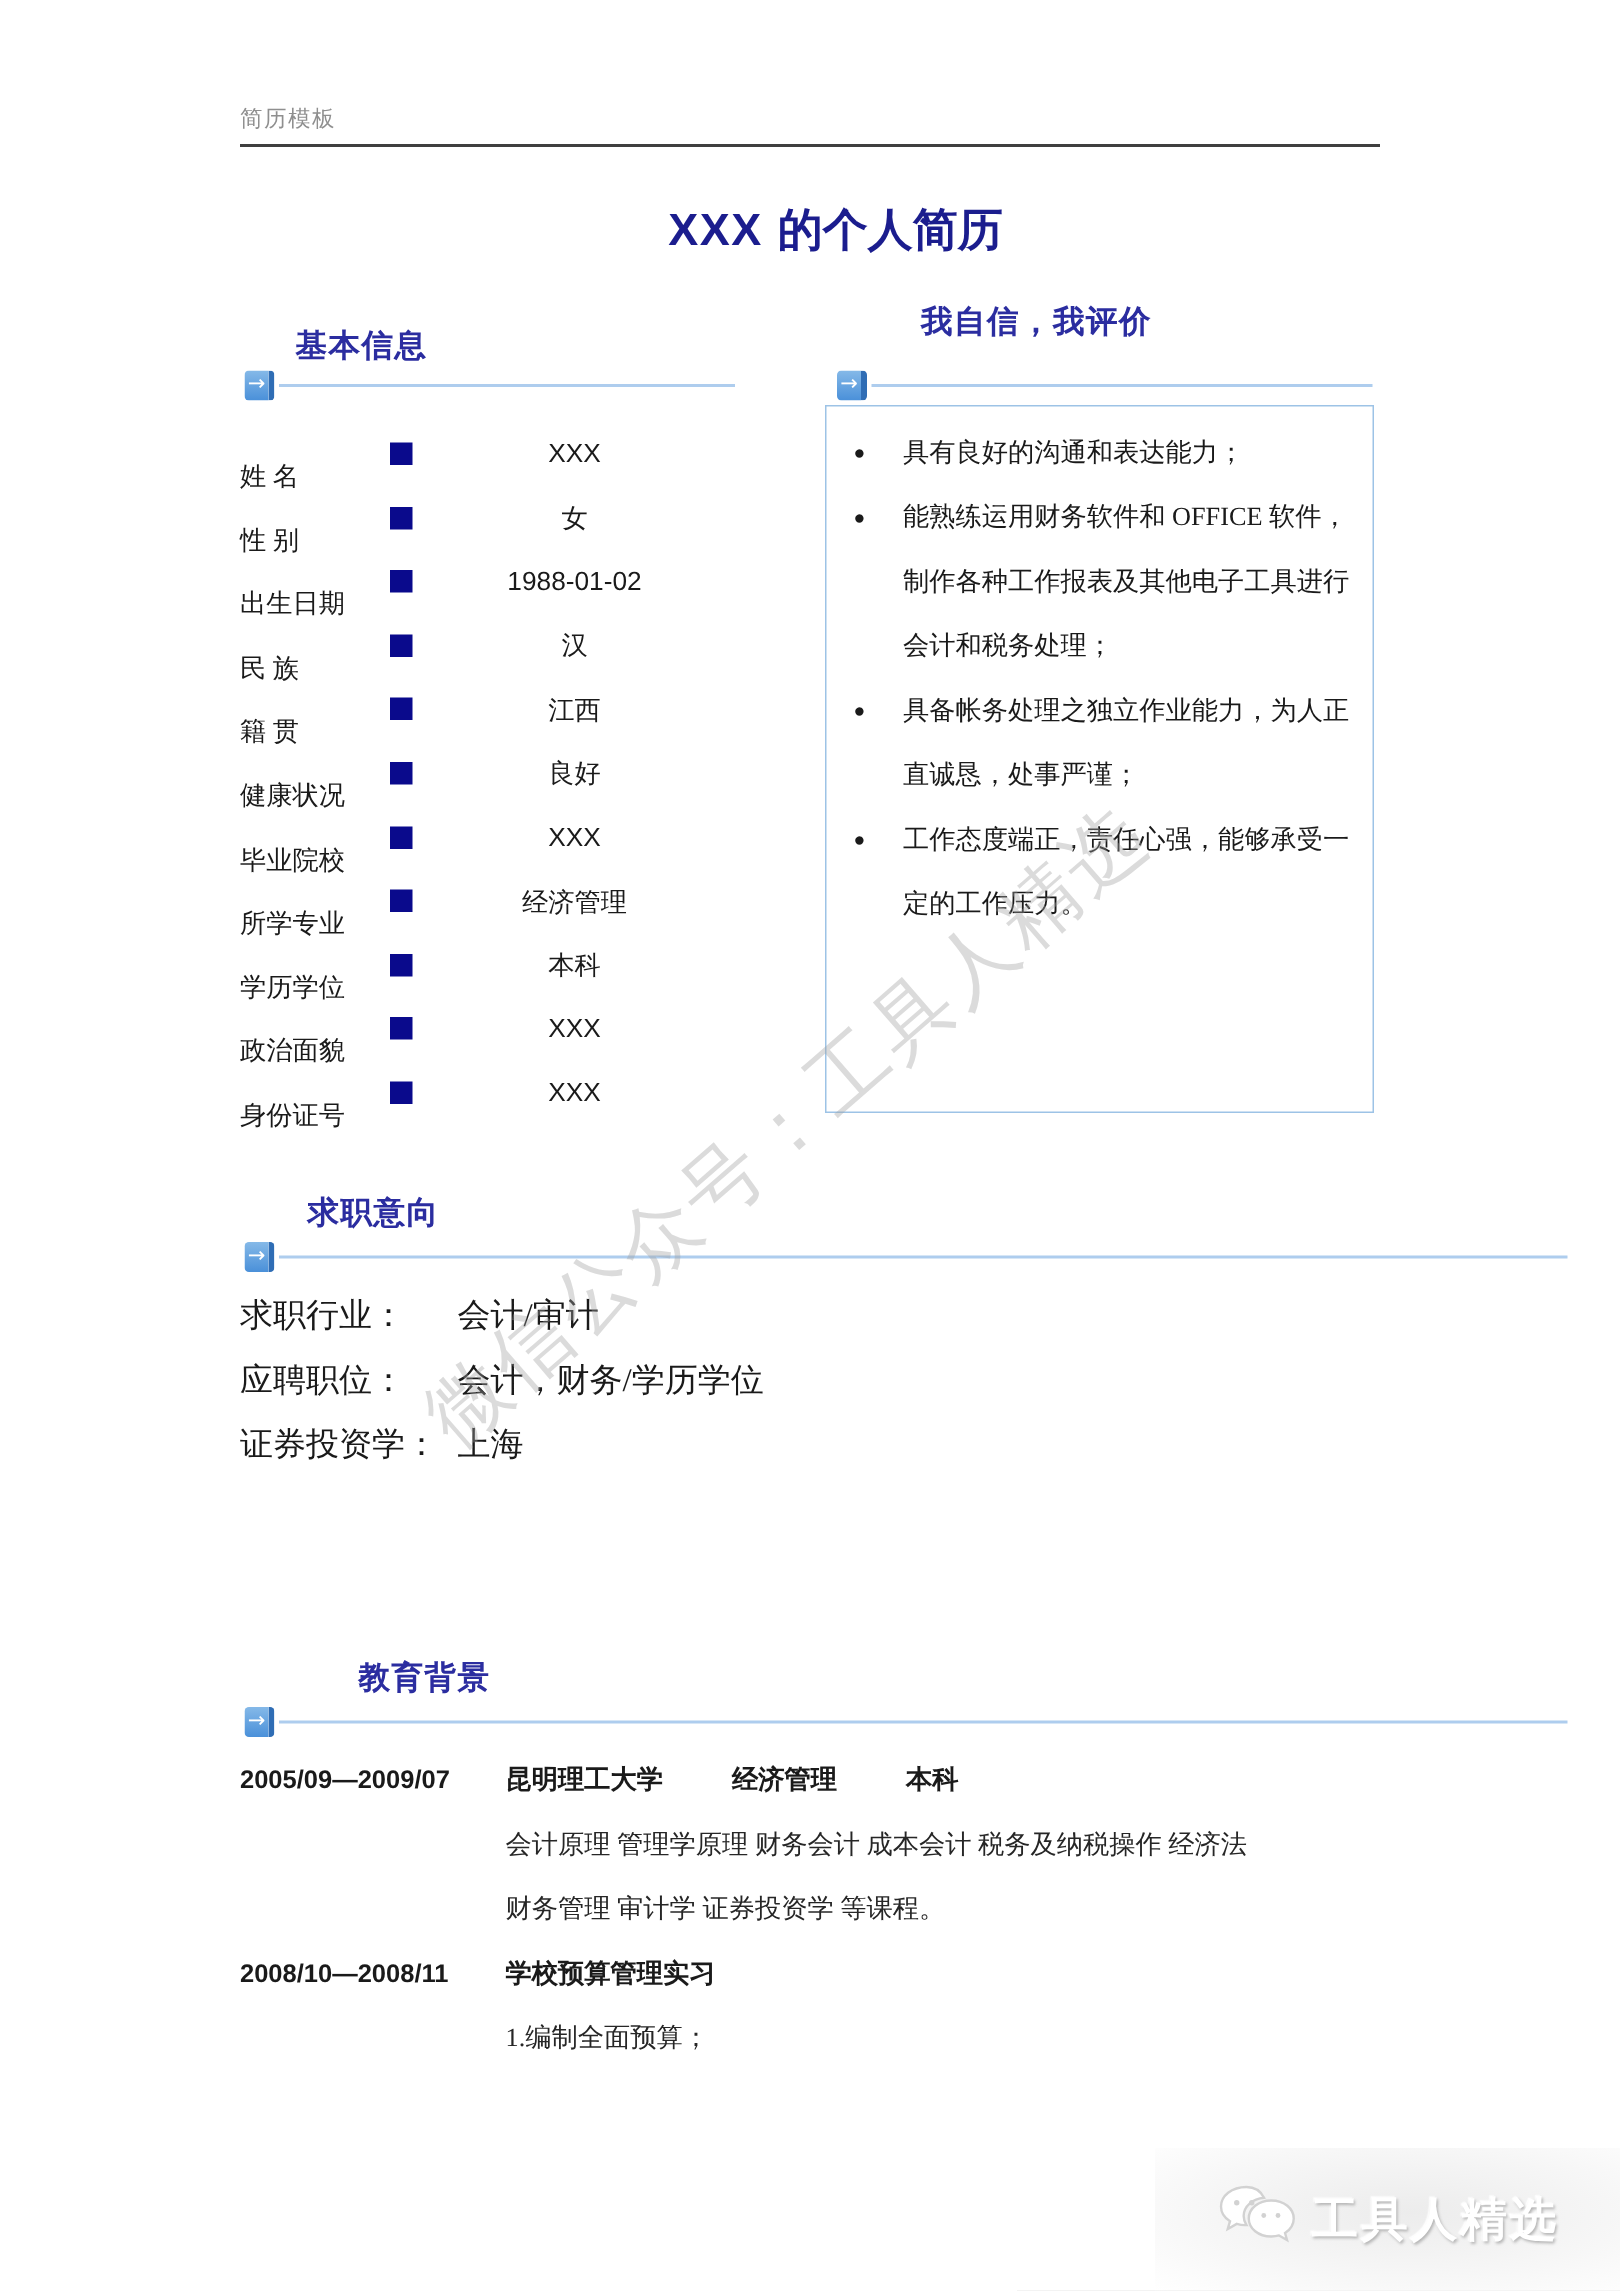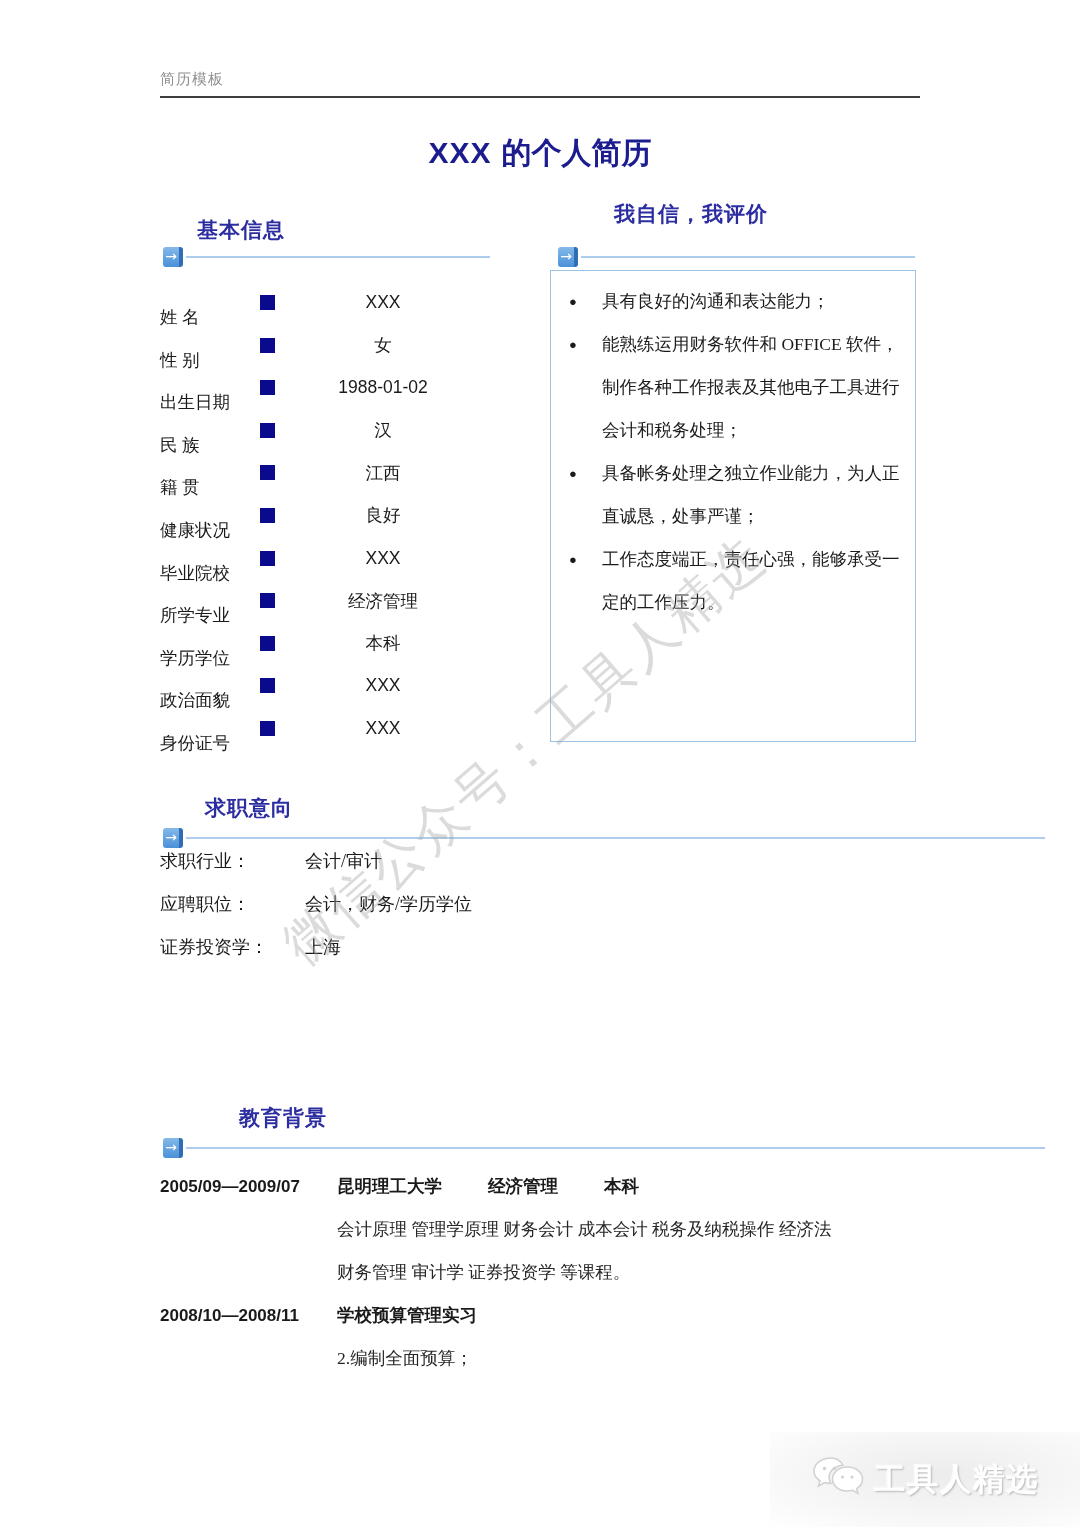--- a/index.html
+++ b/index.html
@@ -10,21 +10,21 @@
     font-family:"Liberation Serif","DejaVu Serif",serif;
     color:#1a1a1a;
   }
   .abs { position:absolute; }
 
   
   .doc-header-label { left:160px; top:70px; font-size:15px; color:#8f8f8f; letter-spacing:1px; }
   .doc-header-line { left:160px; top:96px; width:760px; height:2px; background:#3f3f3f; }
 
   
-  .doc-title { left:160px; top:133px; width:760px; text-align:center; font-size:30px; font-weight:bold; color:#1b1d8e; }
+  .doc-title { left:177px; top:133px; width:760px; text-align:center; font-size:30px; font-weight:bold; color:#1b1d8e; }
   .doc-title .name { font-family:"Liberation Sans","DejaVu Sans",sans-serif; letter-spacing:1px; }
   .doc-title .suffix { margin-left:10px; }
 
   
   .section-heading { font-size:21px; font-weight:bold; color:#2b2da0; letter-spacing:1px; }
 
   
   .rule { display:flex; align-items:center; }
   .rule .arrow-box {
     width:20px; height:20px; flex:0 0 20px;
@@ -48,21 +48,21 @@
     left:550px; top:270px; width:366px; height:472px;
     border:1px solid #9dc3e6; background:#ffffff;
     padding:9px 14px 0 18px;
   }
   .eval-item { display:flex; font-size:17.5px; line-height:43px; }
   .eval-bullet { flex:0 0 33px; font-size:13px; }
   .eval-text { flex:1; }
 
   
   .job-rows { left:160px; top:849px; width:700px; }
-  .job-row { display:flex; height:43px; align-items:flex-start; font-size:18px; }
+  .job-row { display:flex; height:43px; align-items:flex-end; font-size:22px; }
   .job-label { width:145px; }
   .job-value {}
 
   
   .edu-block { left:160px; top:1165px; width:760px; }
   .edu-row { display:flex; font-size:17.5px; line-height:43px; }
   .edu-period { width:177px; font-weight:bold; font-family:"Liberation Sans","DejaVu Sans",sans-serif; font-size:17px; }
   .edu-title { font-weight:bold; }
   .edu-title .part { margin-right:46px; }
   .edu-detail { margin-left:177px; font-size:17.5px; line-height:43px; color:#262626; }
@@ -223,21 +223,21 @@
       </span>
     </div>
     <div class="edu-detail">会计原理 管理学原理 财务会计 成本会计 税务及纳税操作 经济法</div>
     <div class="edu-detail">财务管理 审计学 证券投资学 等课程。</div>
     <div class="edu-row">
       <span class="edu-period">2008/10—2008/11</span>
       <span class="edu-title">
         <span class="part">学校预算管理实习</span>
       </span>
     </div>
-    <div class="edu-detail">2.编制全面预算；</div>
+    <div class="edu-detail">1.编制全面预算；</div>
   </div>
 
   <div class="abs footer-badge">
     <span style="display:inline-flex;">
       <svg width="56" height="48" viewBox="0 0 56 48">
         <g fill="#ffffff" stroke="#d2d2d2" stroke-width="1.6">
           <path d="M20 2 C10 2 3 8 3 15 c0 4.2 2.4 7.6 6 9.8 L7.5 30 l6-3.4 c2 .6 4.2 .9 6.5 .8 -1.2-1.8-1.9-3.9-1.9-6 0-6.5 6-11.6 13.6-12.2 C29.6 5 25.3 2 20 2 Z"></path>
           <path d="M36.5 11 c-8.6 0-15 5.4-15 12 0 6.7 6.4 12 15 12 1.8 0 3.6-.2 5.2-.7 l5.3 3 -1.3-4.6 c3.4-2.2 5.8-5.7 5.8-9.7 0-6.6-6.4-12-15-12 Z"></path>
         </g>
         <g fill="#d2d2d2">

